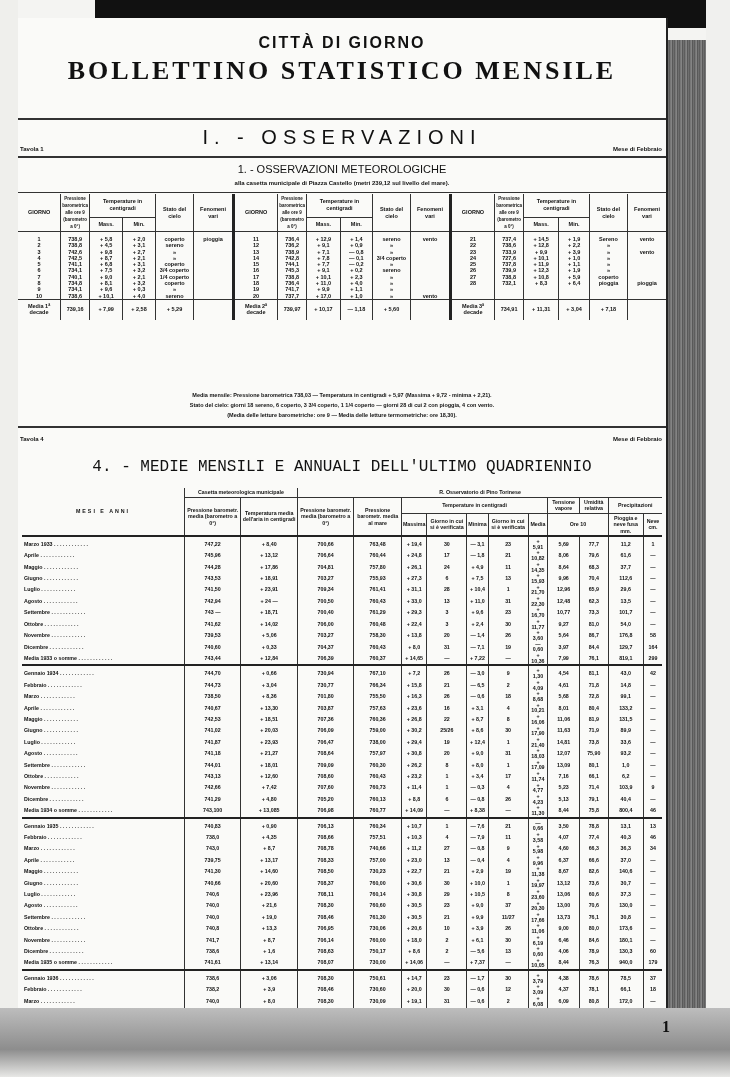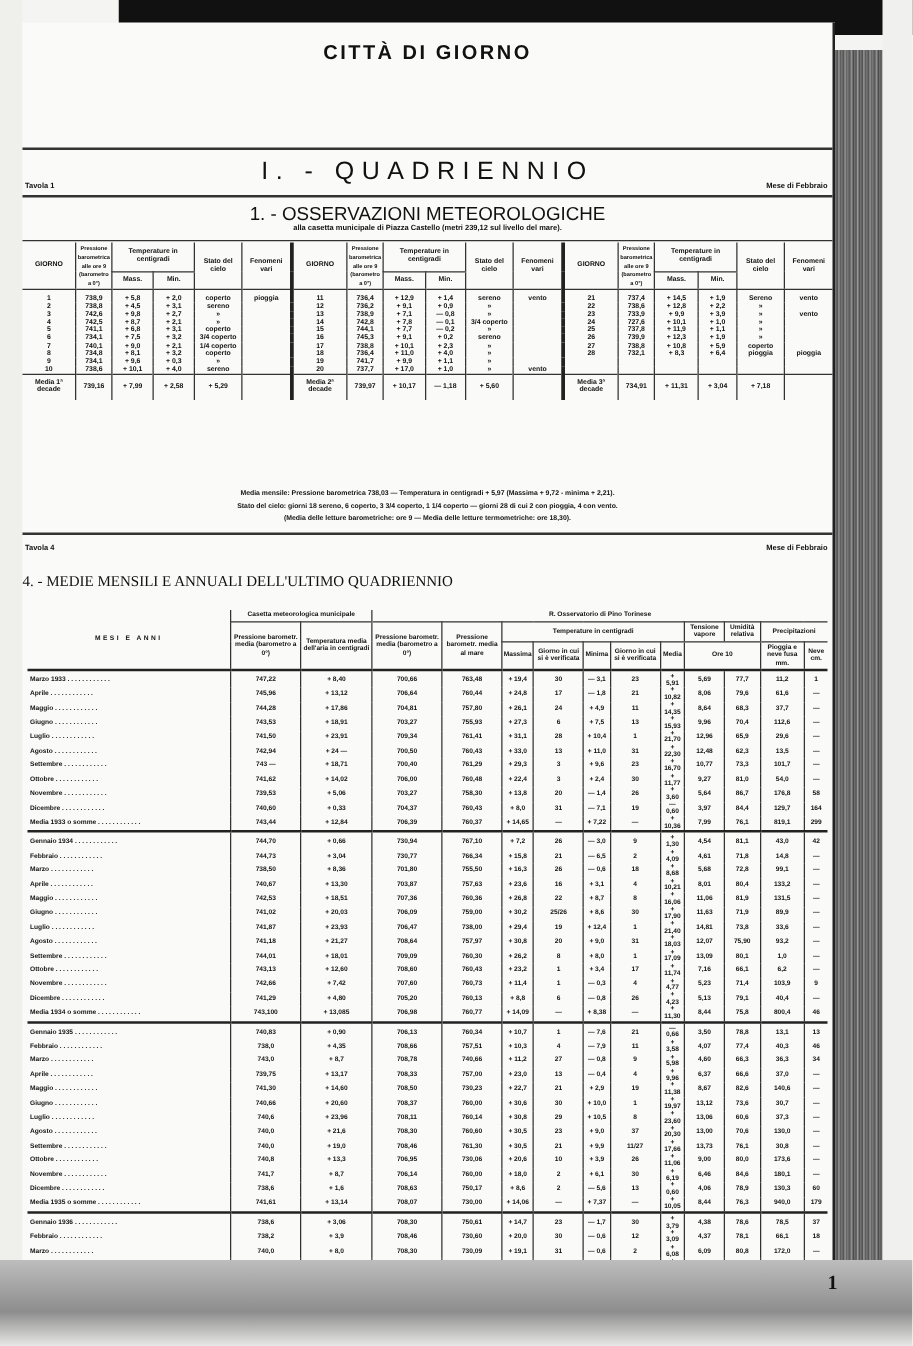--- a/index.html
+++ b/index.html
@@ -10,47 +10,48 @@
   .spine{position:absolute;left:668px;top:40px;width:40px;height:1000px;background:repeating-linear-gradient(90deg,#777 0,#555 2px,#999 3px,#444 5px);}
   .spine2{position:absolute;left:706px;top:0;width:24px;height:1077px;background:#f0f0ee;}
   .bottom{position:absolute;left:0;top:1008px;width:730px;height:69px;background:linear-gradient(#bdbdbd,#8d8d8d 60%,#e8e8e6);}
   .pagenum{position:absolute;left:662px;top:1018px;font-weight:bold;font-size:16px;}
   .h-city{position:absolute;left:0;width:648px;top:16px;text-align:center;font-family:"Liberation Sans",sans-serif;font-weight:bold;font-size:16px;letter-spacing:2px;}
   .h-main{position:absolute;left:0;width:648px;top:38px;text-align:center;font-weight:bold;font-size:26px;letter-spacing:3px;}
   .h-date{position:absolute;left:0;width:648px;top:72px;text-align:center;font-weight:bold;font-size:19px;letter-spacing:5px;font-family:"Liberation Sans",sans-serif;}
   .rule{position:absolute;left:0;width:648px;border-top:2px solid #333;}
   .sec{position:absolute;left:0;width:648px;top:108px;text-align:center;font-family:"Liberation Sans",sans-serif;font-size:20px;letter-spacing:6px;}
   .tav{position:absolute;font-size:6px;font-weight:bold;font-family:"Liberation Sans",sans-serif;}
-  .t1title{position:absolute;left:0;width:648px;text-align:center;font-family:"Liberation Sans",sans-serif;font-size:15px;}
+  .t1title{position:absolute;left:0;width:648px;text-align:center;font-family:"Liberation Sans",sans-serif;font-size:11px;}
   .t1sub{position:absolute;left:0;width:648px;text-align:center;font-size:6px;font-weight:bold;font-family:"Liberation Sans",sans-serif;}
   table{border-collapse:collapse;font-family:"Liberation Sans",sans-serif;}
   .t1{position:absolute;left:0;top:176px;width:648px;font-size:5.5px;}
   .t1 th{font-weight:bold;border-left:1px solid #333;border-bottom:1px solid #333;padding:1px;line-height:7px;}
   .t1 td{border-left:1px solid #333;text-align:center;line-height:6.3px;padding:0 1px;font-weight:bold;}
   .t1 .thick{border-left:3px solid #222;}
   .notes{position:absolute;left:0;width:648px;text-align:center;font-size:5.5px;font-weight:bold;font-family:"Liberation Sans",sans-serif;line-height:10px;}
-  .t4title{position:absolute;left:0;width:648px;top:440px;font-family:Liberation Serif, serif;font-size:12px;}
+  .t4title{position:absolute;left:0;width:648px;top:440px;text-align:center;font-family:Liberation Mono, monospace;font-size:16px;}
   .t4{position:absolute;left:4px;top:470px;width:640px;font-size:5.3px;}
   .t4 th{font-weight:bold;border-left:1px solid #333;border-bottom:1px solid #333;padding:1px;line-height:6.5px;}
   .t4 td{border-left:1px solid #333;line-height:5.7px;padding:0 2px;text-align:center;font-weight:bold;}
   .t4 td.m{text-align:left;white-space:nowrap;border-left:none;}
   .t4 tr.grp td{border-top:2px solid #222;padding-top:2px;}
 </style>
 </head>
 <body>
 
 <div class="leftcover"></div>
 <div class="topshadow"></div>
 <div class="spine"></div>
 <div class="spine2"></div>
 
 <div class="page">
   <div class="h-city">CITTÀ DI GIORNO</div>
+  <div class="h-main">BOLLETTINO STATISTICO MENSILE</div>
   <div class="rule" style="top:100px"></div>
-  <div class="sec">I. - QUADRIENNIO</div>
+  <div class="sec">I. - OSSERVAZIONI</div>
   <div class="tav" style="left:2px;top:128px">Tavola 1</div>
   <div class="tav" style="right:4px;top:128px">Mese di Febbraio</div>
   <div class="rule" style="top:138px"></div>
   <div class="t1title" style="top:145px">1. - OSSERVAZIONI METEOROLOGICHE</div>
   <div class="t1sub" style="top:162px">alla casetta municipale di Piazza Castello (metri 239,12 sul livello del mare).</div>
   <div class="rule" style="top:174px;border-top-width:1px"></div>
 
   <table class="t1" id="t1">
     <thead>
       <tr>

